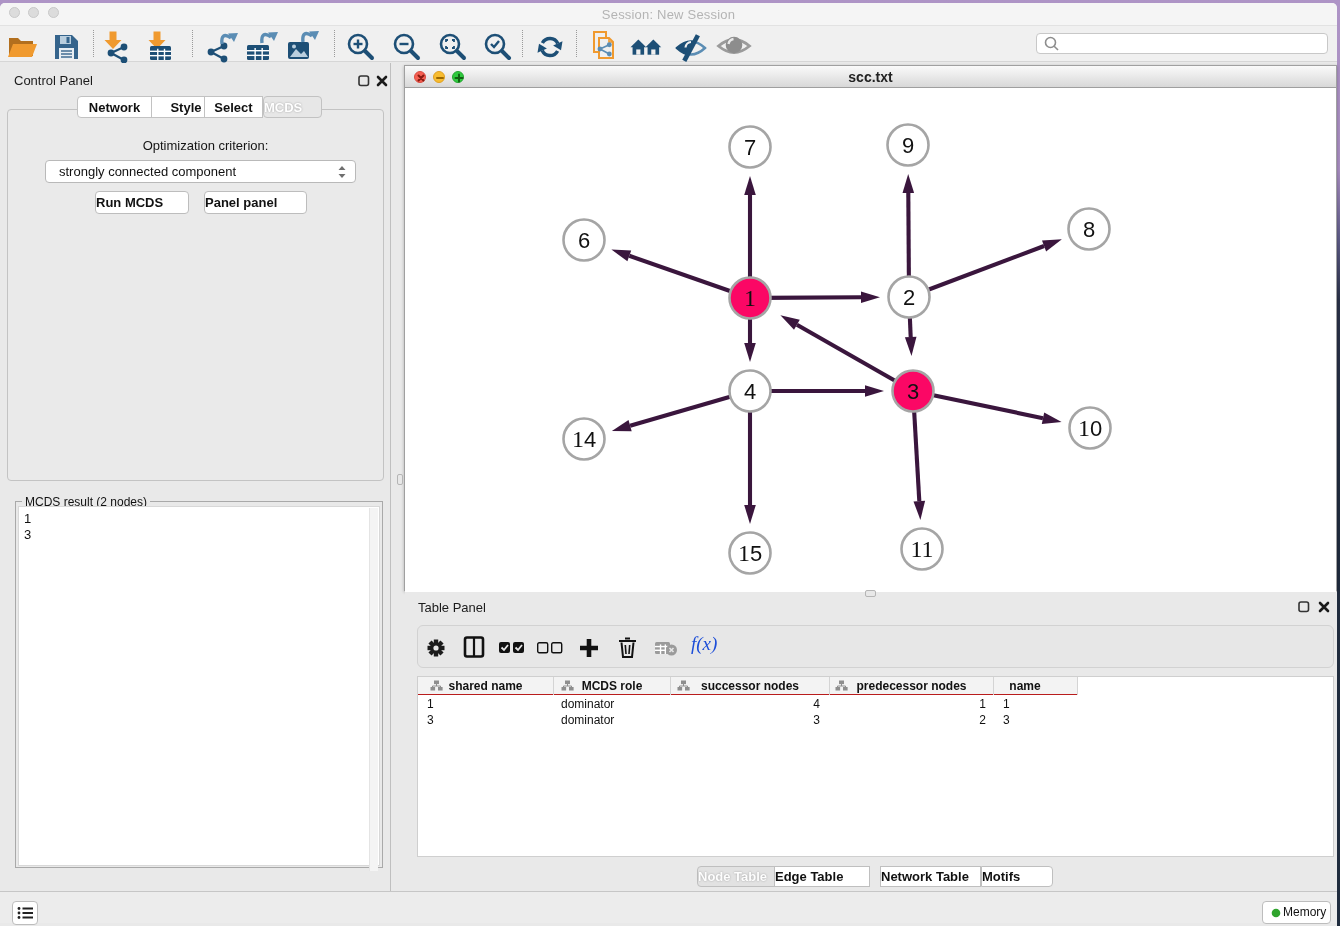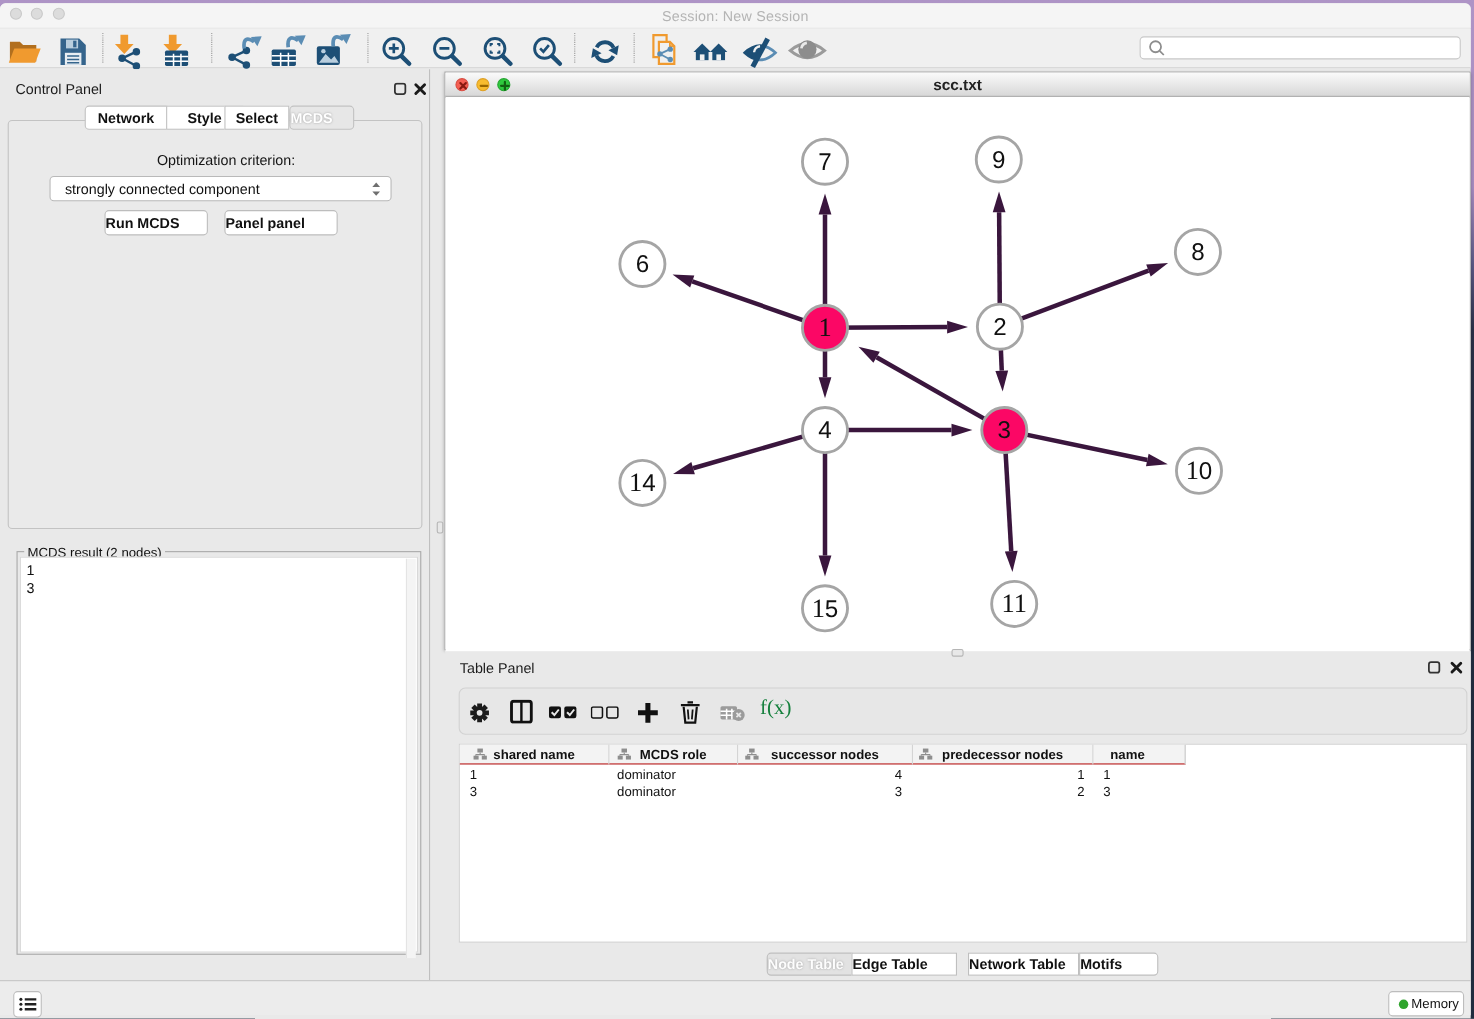--- a/index.html
+++ b/index.html
@@ -334,21 +334,21 @@
         </svg>
         <svg style="position:absolute;left:236px;top:14px" width="24" height="16">
           <rect x="1" y="2" width="15" height="12" rx="1.5" fill="#9b9b9b"></rect>
           <line x1="1" y1="6.5600000000000005" x2="16" y2="6.5600000000000005" stroke="#fff" stroke-width="1.4"></line>
           <line x1="1" y1="10.28" x2="16" y2="10.28" stroke="#fff" stroke-width="1.4"></line>
           <line x1="6.55" y1="4.4" x2="6.55" y2="14" stroke="#fff" stroke-width="1.4"></line>
           <line x1="11.35" y1="4.4" x2="11.35" y2="14" stroke="#fff" stroke-width="1.4"></line>
           <circle cx="17.5" cy="10" r="5.5" fill="#9b9b9b"></circle>
           <path d="M15.5 8 l4 4 M19.5 8 l-4 4" stroke="#e7e7e7" stroke-width="1.6"></path>
         </svg>
-        <div style="position:absolute;left:273px;top:7px;font-family:'Liberation Serif',serif;font-size:19px;color:#15803d">f(x)</div>
+        <div style="position:absolute;left:273px;top:7px;font-family:'Liberation Serif',serif;font-style:italic;font-size:19px;color:#1d4ed8">f(x)</div>
       </div>
   <div class="ttable">
    <div class="thead">
     <div class="thcell" style="left:0px;width:136px">
             <svg class="thicon" style="left:12px" width="13" height="11">
               <rect x="4" y="0.5" width="5" height="3.6" fill="#8e8e8e"></rect>
               <path d="M6.5 4 V6 M2.5 6 H10.5 M2.5 6 V7 M10.5 6 V7" stroke="#8e8e8e" stroke-width="1" fill="none"></path>
               <rect x="0.5" y="7" width="4.6" height="3.5" fill="#8e8e8e"></rect>
               <rect x="8" y="7" width="4.6" height="3.5" fill="#8e8e8e"></rect>
             </svg>

